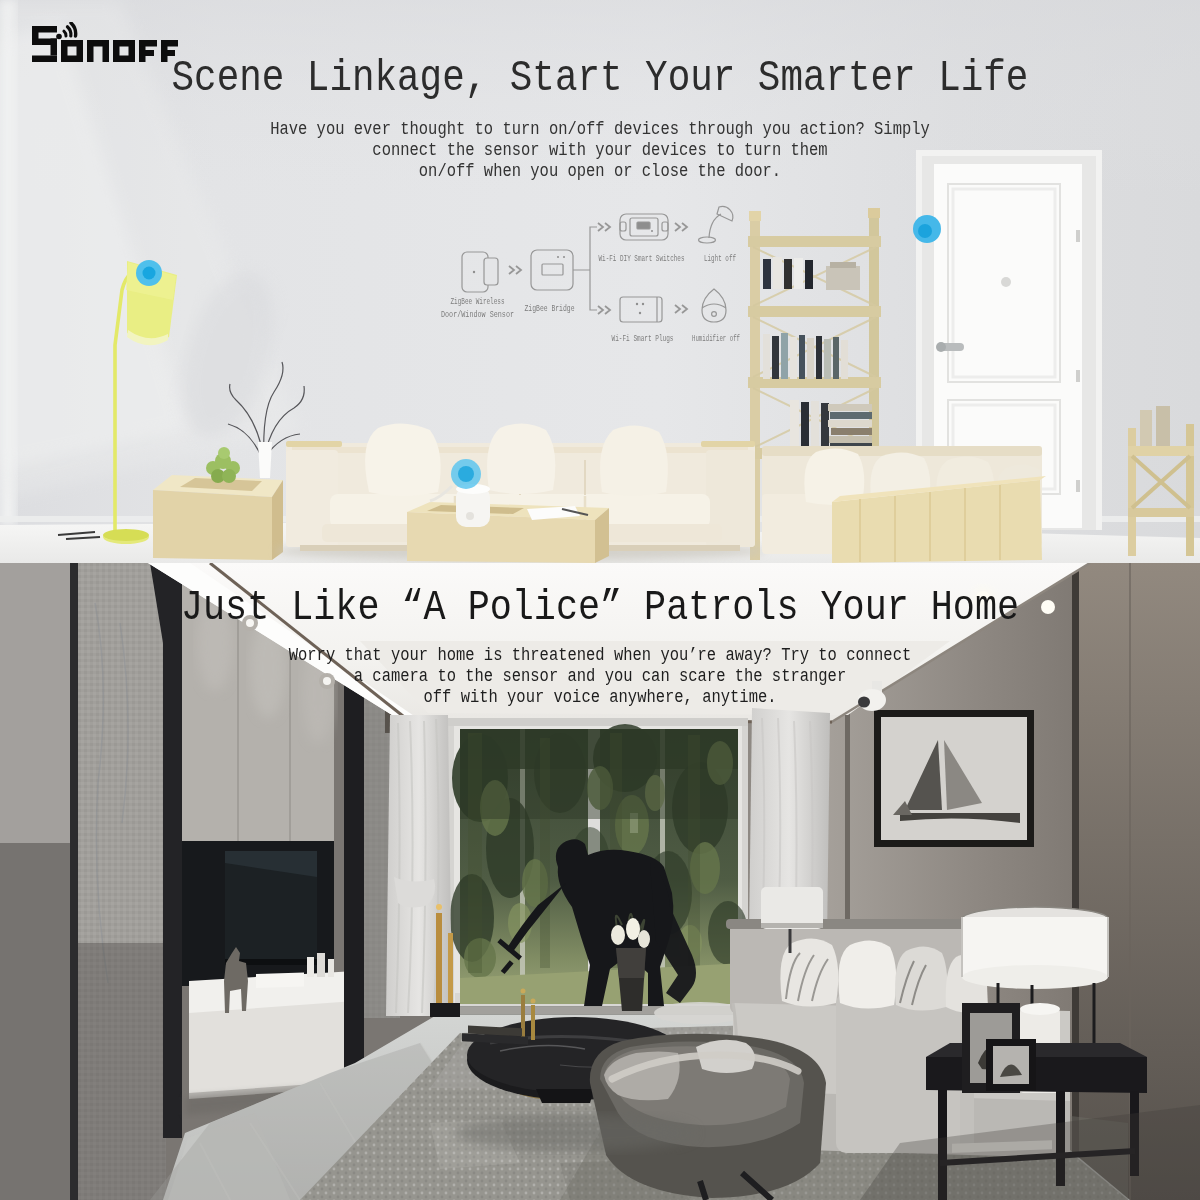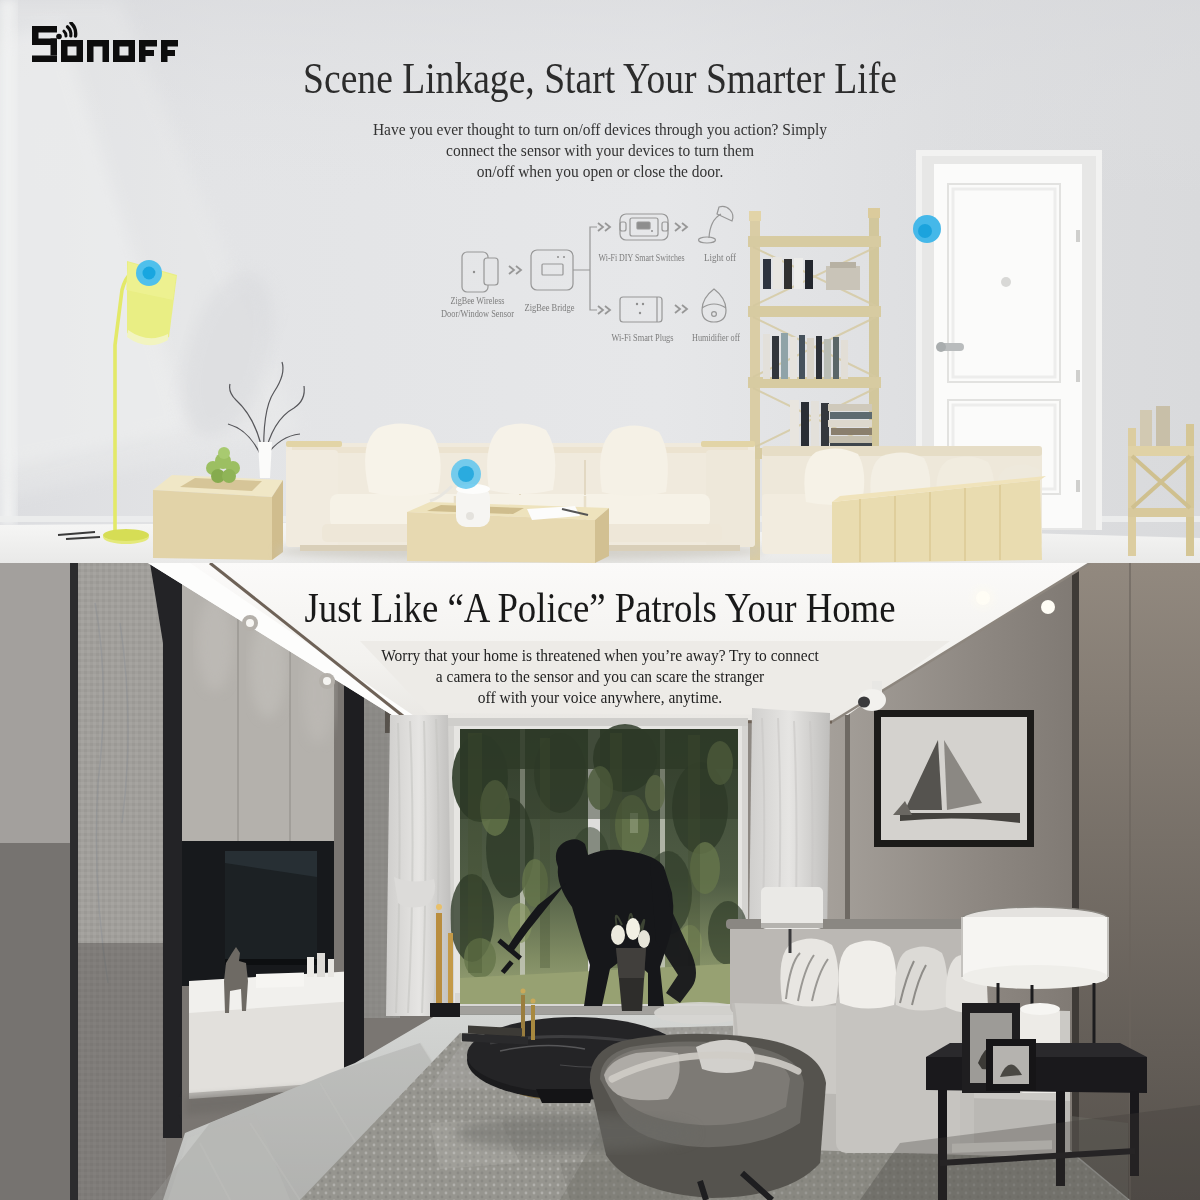--- a/index.html
+++ b/index.html
@@ -1,16 +1,16 @@
 <!DOCTYPE html>
 <html><head>
 <meta charset="utf-8">
 <style>
 html,body{margin:0;padding:0;background:#fff}
-#page{position:relative;width:1200px;height:1200px;overflow:hidden;font-family:Liberation Serif, serif}
+#page{position:relative;width:1200px;height:1200px;overflow:hidden;font-family:Liberation Mono, monospace}
 #top{position:absolute;left:0;top:0;width:1200px;height:563px}
 #bottom{position:absolute;left:0;top:563px;width:1136px;height:637px}
 .abs{position:absolute}
 </style>
 </head>
 <body>
 <div id="page">
 
 <div id="top">
 <svg width="1200" height="563" viewBox="0 0 1200 563">

